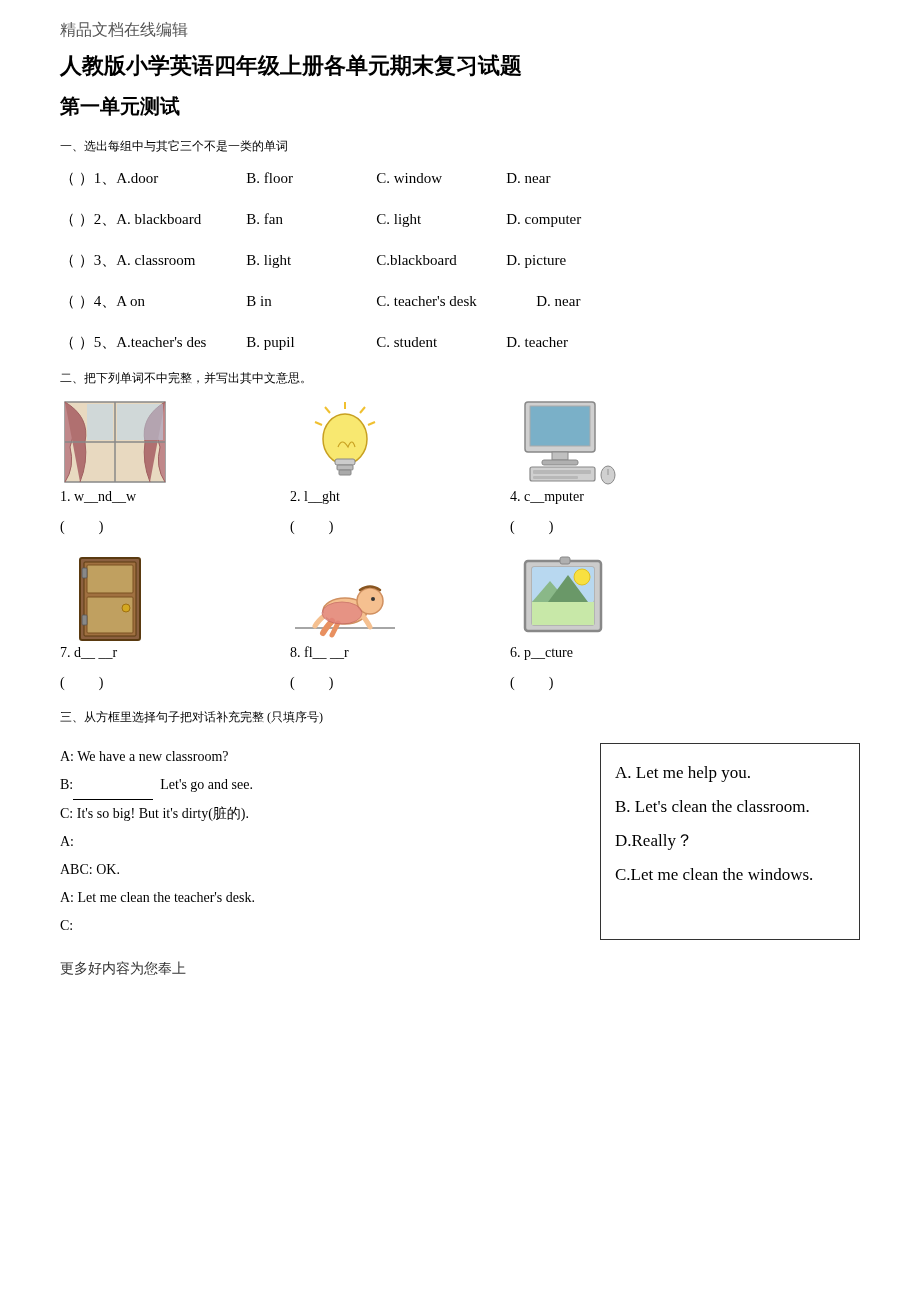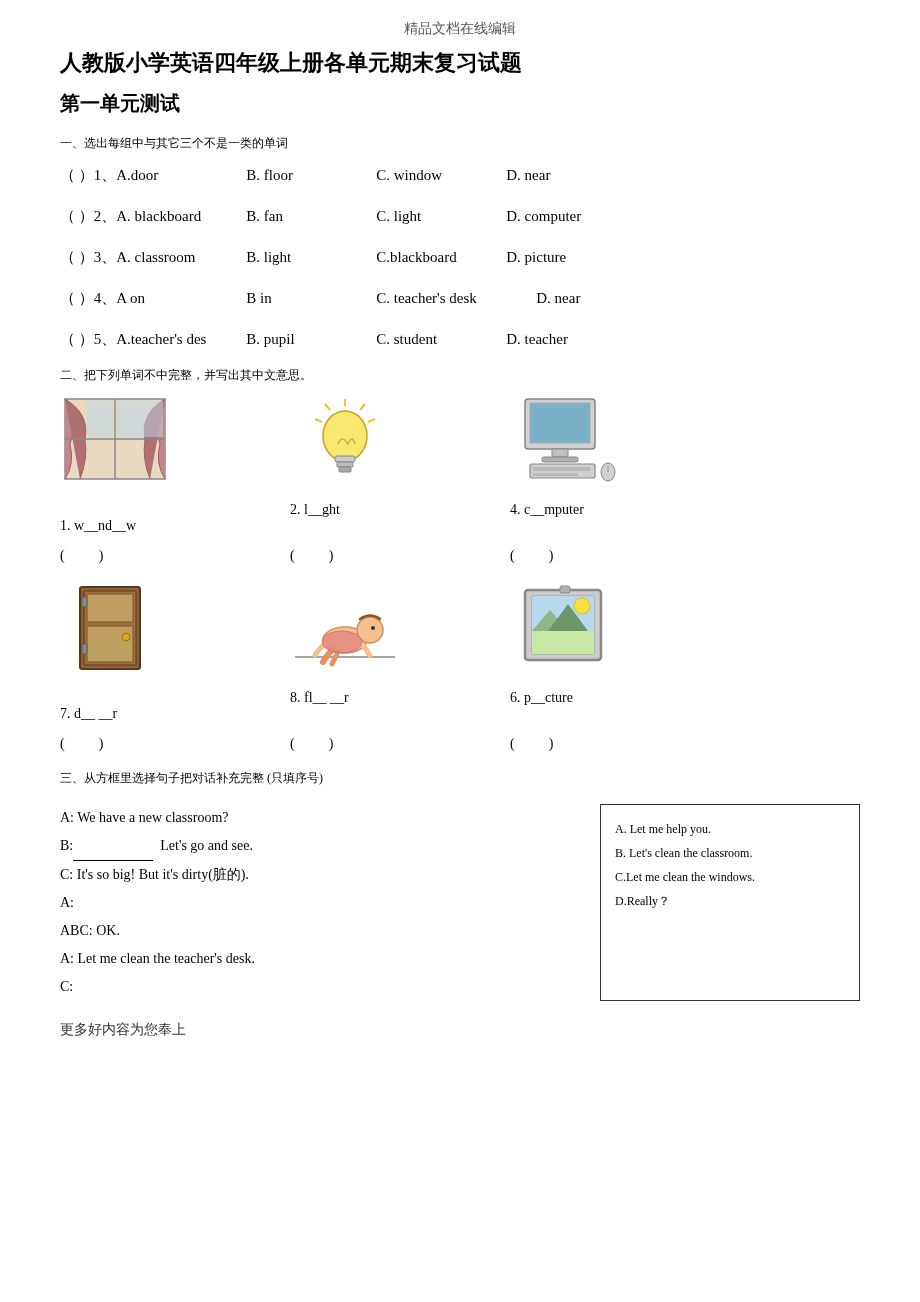--- a/index.html
+++ b/index.html
@@ -6,22 +6,22 @@
     body {
       background: #fff;
       font-family: "SimSun", "宋体", serif;
       font-size: 15px;
       color: #000;
       width: 920px;
       min-height: 1302px;
       padding: 20px 60px 40px 60px;
     }
     .top-bar {
-      text-align: center;
-      font-size: 14px;
+      text-align: left;
+      font-size: 16px;
       color: #555;
       margin-bottom: 10px;
     }
     .main-title {
       font-size: 22px;
       font-weight: bold;
       margin-bottom: 12px;
     }
     .sub-title {
       text-align: left;
@@ -60,21 +60,21 @@
     }
     .dialog-left {
       flex: 1;
       font-size: 14px;
       line-height: 2;
     }
     .dialog-right {
       width: 260px;
       border: 1.5px solid #333;
       padding: 12px 14px;
-      font-size: 12px;
+      font-size: 17px;
       line-height: 2;
     }
     .footer-note {
       margin-top: 20px;
       font-size: 14px;
       color: #333;
     }
 
     
     .img-svg {
@@ -101,21 +101,21 @@
       display: flex;
       width: 100%;
       margin-bottom: 14px;
     }
     .blank-item {
       display: flex;
       gap: 6px;
       align-items: center;
       font-size: 14px;
     }
-    .blank-item:nth-child(1) { width: 200px; margin-top: 32px; }
+    .blank-item:nth-child(1) { width: 200px; }
     .blank-item:nth-child(2) { width: 230px; padding-left: 30px; text-align: right; }
     .blank-item:nth-child(3) { width: 200px; padding-left: 20px; }
 
     .paren-row {
       display: flex;
       width: 100%;
       margin-bottom: 18px;
       font-size: 14px;
     }
     .paren-item {
@@ -386,19 +386,19 @@
       <div>C: It's so big! But it's dirty(脏的).</div>
       <div>A:</div>
       <div>ABC: OK.</div>
       <div>A: Let me clean the teacher's desk.</div>
       <div>C:</div>
     </div>
 
     <div class="dialog-right">
       <div>A. Let me help you.</div>
       <div>B. Let's clean the classroom.</div>
+      <div>D.Really？</div>
       <div>C.Let me clean the windows.</div>
-      <div>D.Really？</div>
     </div>
   </div>
 </div>
 
 <div class="footer-note">更多好内容为您奉上</div>
 
 </body></html>

